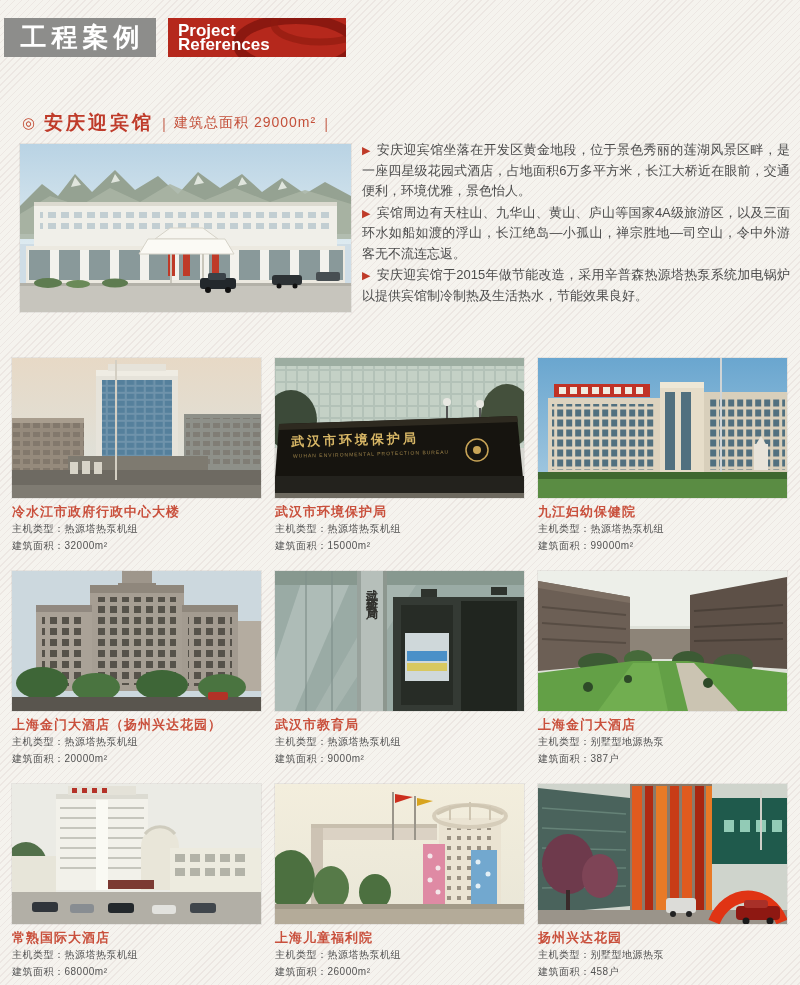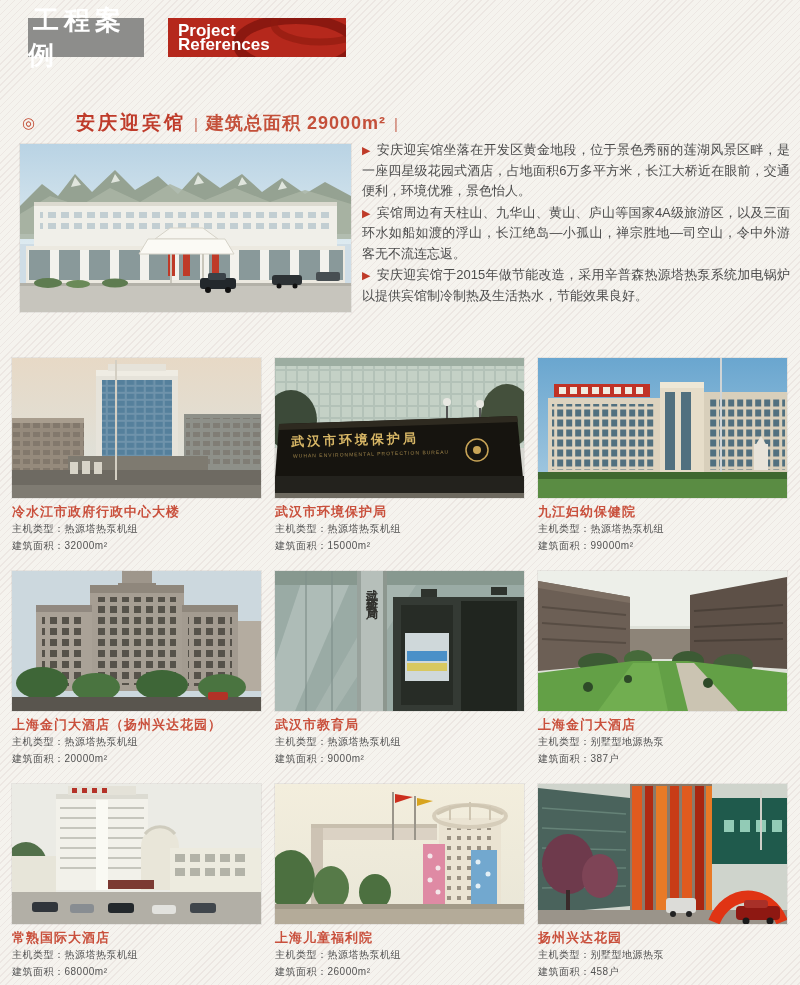--- a/index.html
+++ b/index.html
@@ -9,40 +9,40 @@
     background:#fff;
   }
   .page{
     position:relative;width:800px;height:985px;overflow:hidden;
     background:
       repeating-linear-gradient(135deg, rgba(206,188,186,0.22) 0px, rgba(206,188,186,0.22) 1px, transparent 1px, transparent 5px),
       #f5f3ee;
   }
   
   .hdr-gray{
-    position:absolute;left:28px;top:18px;width:116px;height:39px;
+    position:absolute;left:4px;top:18px;width:152px;height:39px;
     background:#8d8d8b;color:#fff;display:flex;align-items:center;justify-content:center;
     font-size:26px;font-weight:bold;letter-spacing:5px;text-indent:5px;
   }
   .hdr-red{
     position:absolute;left:168px;top:18px;width:178px;height:39px;
     background:#b5281c;color:#fff;overflow:hidden;
   }
   .hdr-red .en{
     position:absolute;left:10px;top:6px;font-size:17px;font-weight:bold;line-height:14px;z-index:2;
   }
   .hdr-red svg{position:absolute;right:0;top:0;}
   
   .sec{
     position:absolute;left:22px;top:110px;display:flex;align-items:center;height:26px;
   }
   .sec .marker{color:#c24a32;font-size:15px;margin-right:9px;}
-  .sec .name{color:#bf3b2a;font-size:19px;font-weight:bold;letter-spacing:3px;margin-left:32px;}
+  .sec .name{color:#bf3b2a;font-size:19px;font-weight:bold;letter-spacing:3px;}
   .sec .bar{color:#c9705e;font-size:15px;margin:0 8px;font-weight:normal;}
-  .sec .area{color:#c4503a;font-size:18px;font-weight:bold;letter-spacing:1px;}
+  .sec .area{color:#c4503a;font-size:14px;font-weight:normal;letter-spacing:1px;}
   .photo-main{
     position:absolute;left:20px;top:144px;width:331px;height:168px;
     box-shadow:0 0 0 1px rgba(0,0,0,0.06);overflow:hidden;background:#cfdde6;
   }
   .feat-text{
     position:absolute;left:362px;top:140px;width:428px;
     color:#4c4c4c;font-size:13px;line-height:20.5px;text-align:justify;
   }
   .feat-text p{margin:0 0 1px 0;}
   .feat-text .blt{color:#bf3a28;font-size:11px;margin-right:6px;}

